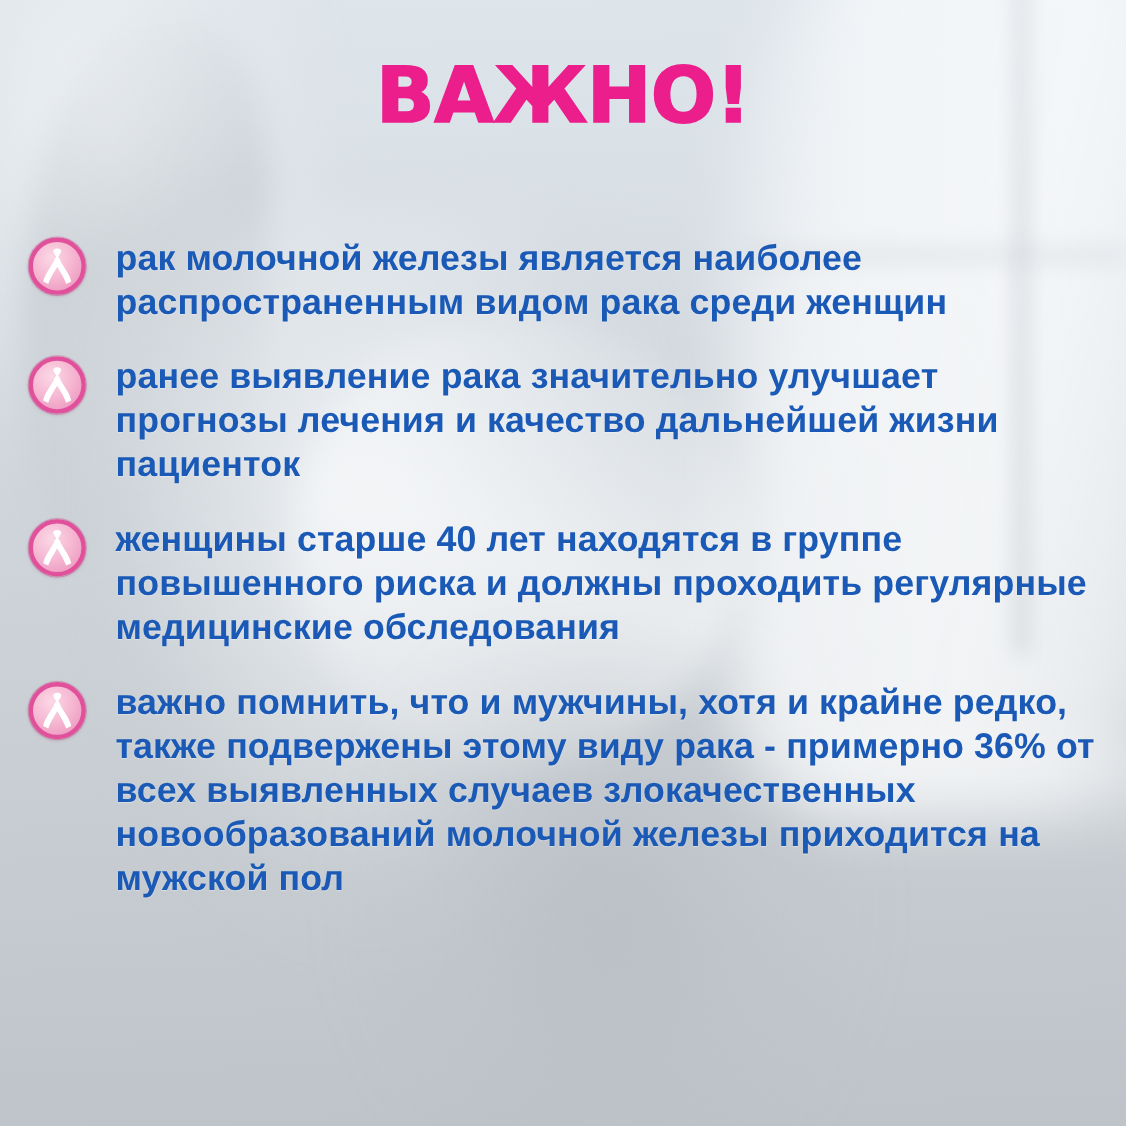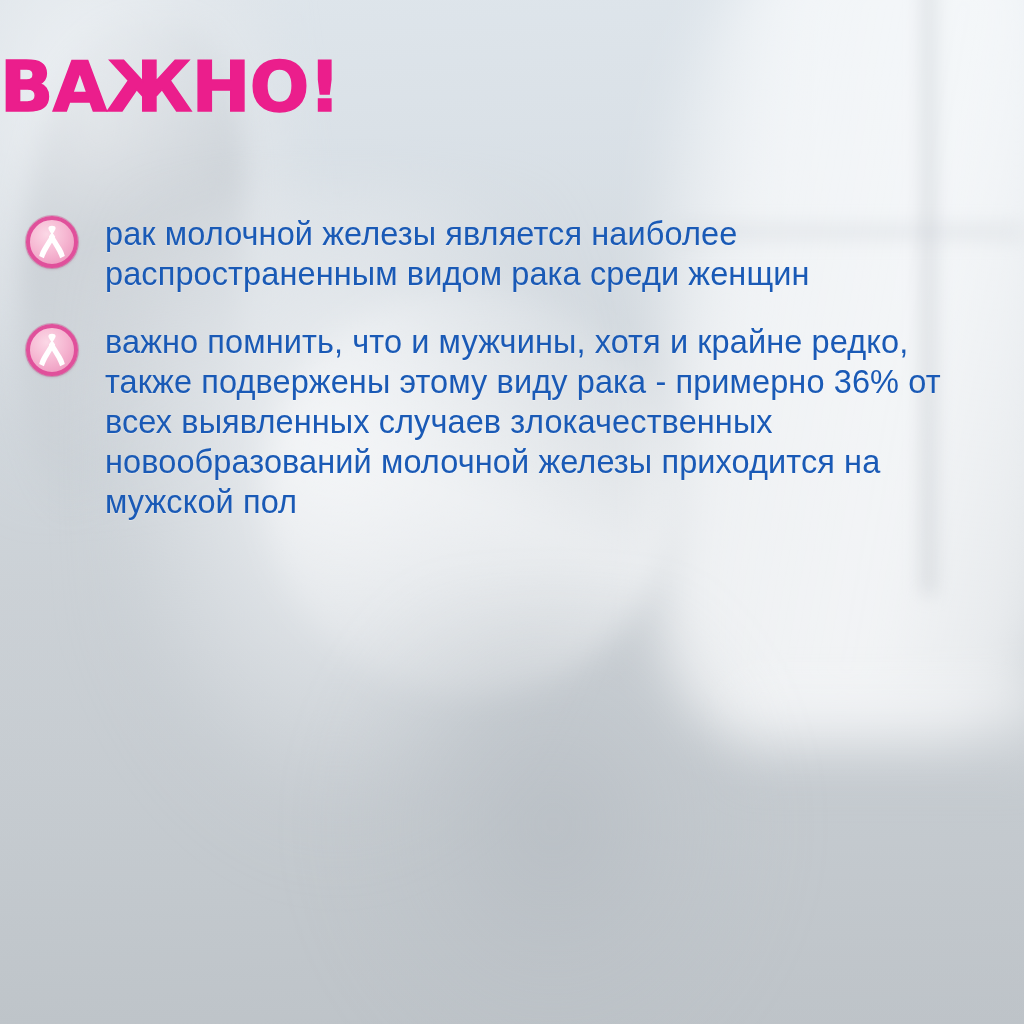--- a/index.html
+++ b/index.html
@@ -158,21 +158,21 @@
     position: absolute;
     inset: 0;
     z-index: 2;
   }
 
   .poster-title {
     position: absolute;
     top: 52px;
     left: 0;
     width: 1024px;
-    text-align: left;
+    text-align: center;
     font-size: 70px;
     line-height: 1;
     font-weight: 700;
     letter-spacing: -0.5px;
     color: #eb1e8c;
     font-family: "DejaVu Sans", "Liberation Sans", sans-serif;
     -webkit-text-stroke: 1.5px #eb1e8c;
   }
 
   .fact-list {
@@ -210,21 +210,21 @@
     display: block;
     width: 30px;
     height: 34px;
   }
 
   .fact-text {
     display: block;
     color: #1a5ab6;
     font-size: 32.5px;
     line-height: 40px;
-    font-weight: 400;
+    font-weight: 700;
     letter-spacing: 0.1px;
     text-shadow: 0 1px 1px rgba(255,255,255,.35);
     font-family: "Liberation Sans", "DejaVu Sans", sans-serif;
   }
 </style>
 </head>
 <body>
 
 <div class="poster">
 
@@ -252,21 +252,41 @@
         <span class="fact-icon">
           <svg viewBox="0 0 30 34" aria-hidden="true">
             <path d="M15 9.5 C15 9.5 11.4 5.2 11.4 3.2 C11.4 1.6 12.9 0.8 15 0.8 C17.1 0.8 18.6 1.6 18.6 3.2 C18.6 5.2 15 9.5 15 9.5 Z" fill="#ffffff"></path>
             <path d="M15 7.2 C16.4 10.4 20.4 16.2 24.2 22.4 C26.0 25.3 27.2 28.2 27.8 31.0 L23.1 33.2 C22.0 29.9 20.3 26.5 18.2 23.0 C15.6 18.6 13.0 14.3 11.9 11.5 Z" fill="#ffffff"></path>
             <path d="M15 7.2 C13.6 10.4 9.6 16.2 5.8 22.4 C4.0 25.3 2.8 28.2 2.2 31.0 L6.9 33.2 C8.0 29.9 9.7 26.5 11.8 23.0 C14.4 18.6 17.0 14.3 18.1 11.5 Z" fill="#ffffff"></path>
           </svg>
         </span>
         <span class="fact-text">рак молочной железы является наиболее распространенным видом рака среди женщин</span>
       </div>
 
-
+      <div class="fact-item">
+        <span class="fact-icon">
+          <svg viewBox="0 0 30 34" aria-hidden="true">
+            <path d="M15 9.5 C15 9.5 11.4 5.2 11.4 3.2 C11.4 1.6 12.9 0.8 15 0.8 C17.1 0.8 18.6 1.6 18.6 3.2 C18.6 5.2 15 9.5 15 9.5 Z" fill="#ffffff"></path>
+            <path d="M15 7.2 C16.4 10.4 20.4 16.2 24.2 22.4 C26.0 25.3 27.2 28.2 27.8 31.0 L23.1 33.2 C22.0 29.9 20.3 26.5 18.2 23.0 C15.6 18.6 13.0 14.3 11.9 11.5 Z" fill="#ffffff"></path>
+            <path d="M15 7.2 C13.6 10.4 9.6 16.2 5.8 22.4 C4.0 25.3 2.8 28.2 2.2 31.0 L6.9 33.2 C8.0 29.9 9.7 26.5 11.8 23.0 C14.4 18.6 17.0 14.3 18.1 11.5 Z" fill="#ffffff"></path>
+          </svg>
+        </span>
+        <span class="fact-text">ранее выявление рака значительно улучшает прогнозы лечения и качество дальнейшей жизни пациенток</span>
+      </div>
+
+      <div class="fact-item">
+        <span class="fact-icon">
+          <svg viewBox="0 0 30 34" aria-hidden="true">
+            <path d="M15 9.5 C15 9.5 11.4 5.2 11.4 3.2 C11.4 1.6 12.9 0.8 15 0.8 C17.1 0.8 18.6 1.6 18.6 3.2 C18.6 5.2 15 9.5 15 9.5 Z" fill="#ffffff"></path>
+            <path d="M15 7.2 C16.4 10.4 20.4 16.2 24.2 22.4 C26.0 25.3 27.2 28.2 27.8 31.0 L23.1 33.2 C22.0 29.9 20.3 26.5 18.2 23.0 C15.6 18.6 13.0 14.3 11.9 11.5 Z" fill="#ffffff"></path>
+            <path d="M15 7.2 C13.6 10.4 9.6 16.2 5.8 22.4 C4.0 25.3 2.8 28.2 2.2 31.0 L6.9 33.2 C8.0 29.9 9.7 26.5 11.8 23.0 C14.4 18.6 17.0 14.3 18.1 11.5 Z" fill="#ffffff"></path>
+          </svg>
+        </span>
+        <span class="fact-text">женщины старше 40 лет находятся в группе повышенного риска и должны проходить регулярные медицинские обследования</span>
+      </div>
 
       <div class="fact-item">
         <span class="fact-icon">
           <svg viewBox="0 0 30 34" aria-hidden="true">
             <path d="M15 9.5 C15 9.5 11.4 5.2 11.4 3.2 C11.4 1.6 12.9 0.8 15 0.8 C17.1 0.8 18.6 1.6 18.6 3.2 C18.6 5.2 15 9.5 15 9.5 Z" fill="#ffffff"></path>
             <path d="M15 7.2 C16.4 10.4 20.4 16.2 24.2 22.4 C26.0 25.3 27.2 28.2 27.8 31.0 L23.1 33.2 C22.0 29.9 20.3 26.5 18.2 23.0 C15.6 18.6 13.0 14.3 11.9 11.5 Z" fill="#ffffff"></path>
             <path d="M15 7.2 C13.6 10.4 9.6 16.2 5.8 22.4 C4.0 25.3 2.8 28.2 2.2 31.0 L6.9 33.2 C8.0 29.9 9.7 26.5 11.8 23.0 C14.4 18.6 17.0 14.3 18.1 11.5 Z" fill="#ffffff"></path>
           </svg>
         </span>
         <span class="fact-text">важно помнить, что и мужчины, хотя и крайне редко, также подвержены этому виду рака - примерно 36% от всех выявленных случаев злокачественных новообразований молочной железы приходится на мужской пол</span>

